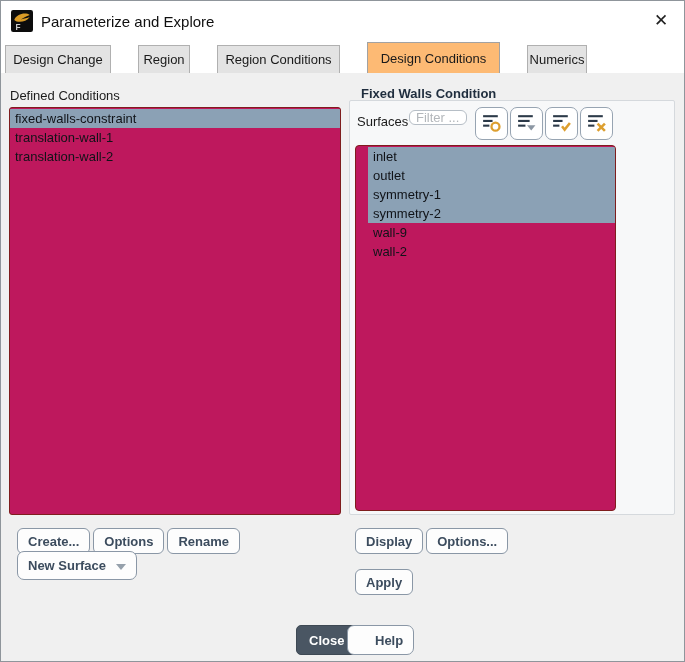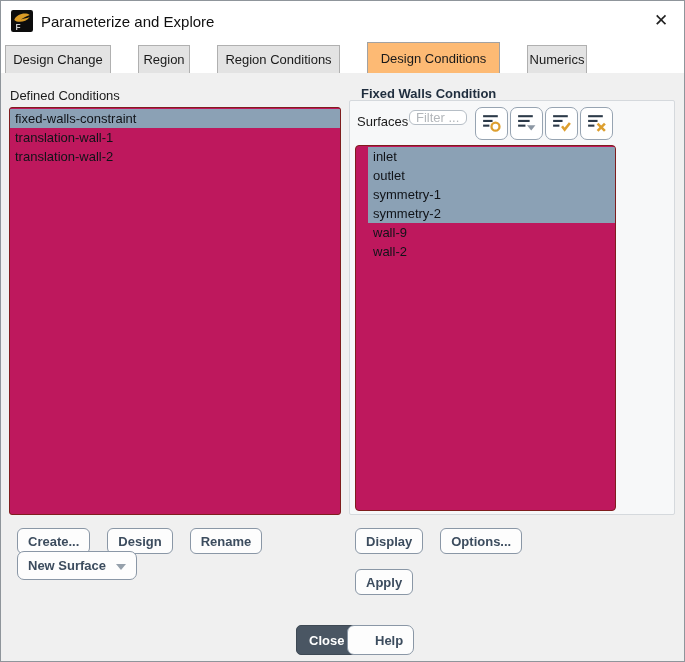--- a/index.html
+++ b/index.html
@@ -52,21 +52,21 @@
     border:1px solid #b6bec6;border-radius:6px;background:#fff;padding:0 6px;
     font-size:13px;color:#333;font-family:"Liberation Sans",sans-serif;outline:none;
   }
   .filter-input::placeholder{color:#b3b7bb;}
   .iconbtn{
     position:absolute;top:6px;width:33px;height:33px;box-sizing:border-box;
     background:#ffffff;border:1px solid #97a4b2;border-radius:7px;cursor:pointer;
     display:flex;align-items:center;justify-content:center;padding:0;
   }
   
-  .btnrow{position:absolute;display:flex;gap:17px;}
+  .btnrow{position:absolute;display:flex;gap:3px;}
   .btn{
     box-sizing:border-box;height:26px;background:#fdfdfd;border:1px solid #8a97a6;
     border-radius:6px;font-size:13px;font-weight:bold;color:#3c4c5e;padding:0 10px;
     cursor:pointer;font-family:"Liberation Sans",sans-serif;display:flex;align-items:center;
   }
   .btn.tall{height:29px;border-radius:7px;}
   .dropdown-arrow{
     width:0;height:0;border-left:5px solid transparent;border-right:5px solid transparent;
     border-top:6px solid #95a0ab;margin-left:10px;margin-top:3px;
   }
@@ -171,21 +171,21 @@
       <div class="row selected">outlet</div>
       <div class="row selected">symmetry-1</div>
       <div class="row selected">symmetry-2</div>
       <div class="row">wall-9</div>
       <div class="row">wall-2</div>
     </div>
   </div>
 
   <div class="btnrow" style="left:16px;top:527px;">
     <button class="btn">Create...</button>
-    <button class="btn">Design</button>
+    <button class="btn">Options</button>
     <button class="btn">Rename</button>
   </div>
   <div class="btnrow" style="left:16px;top:550px;">
     <button class="btn tall">
       <span>New Surface</span>
       <span class="dropdown-arrow"></span>
     </button>
   </div>
 
   <div class="btnrow" style="left:354px;top:527px;">

